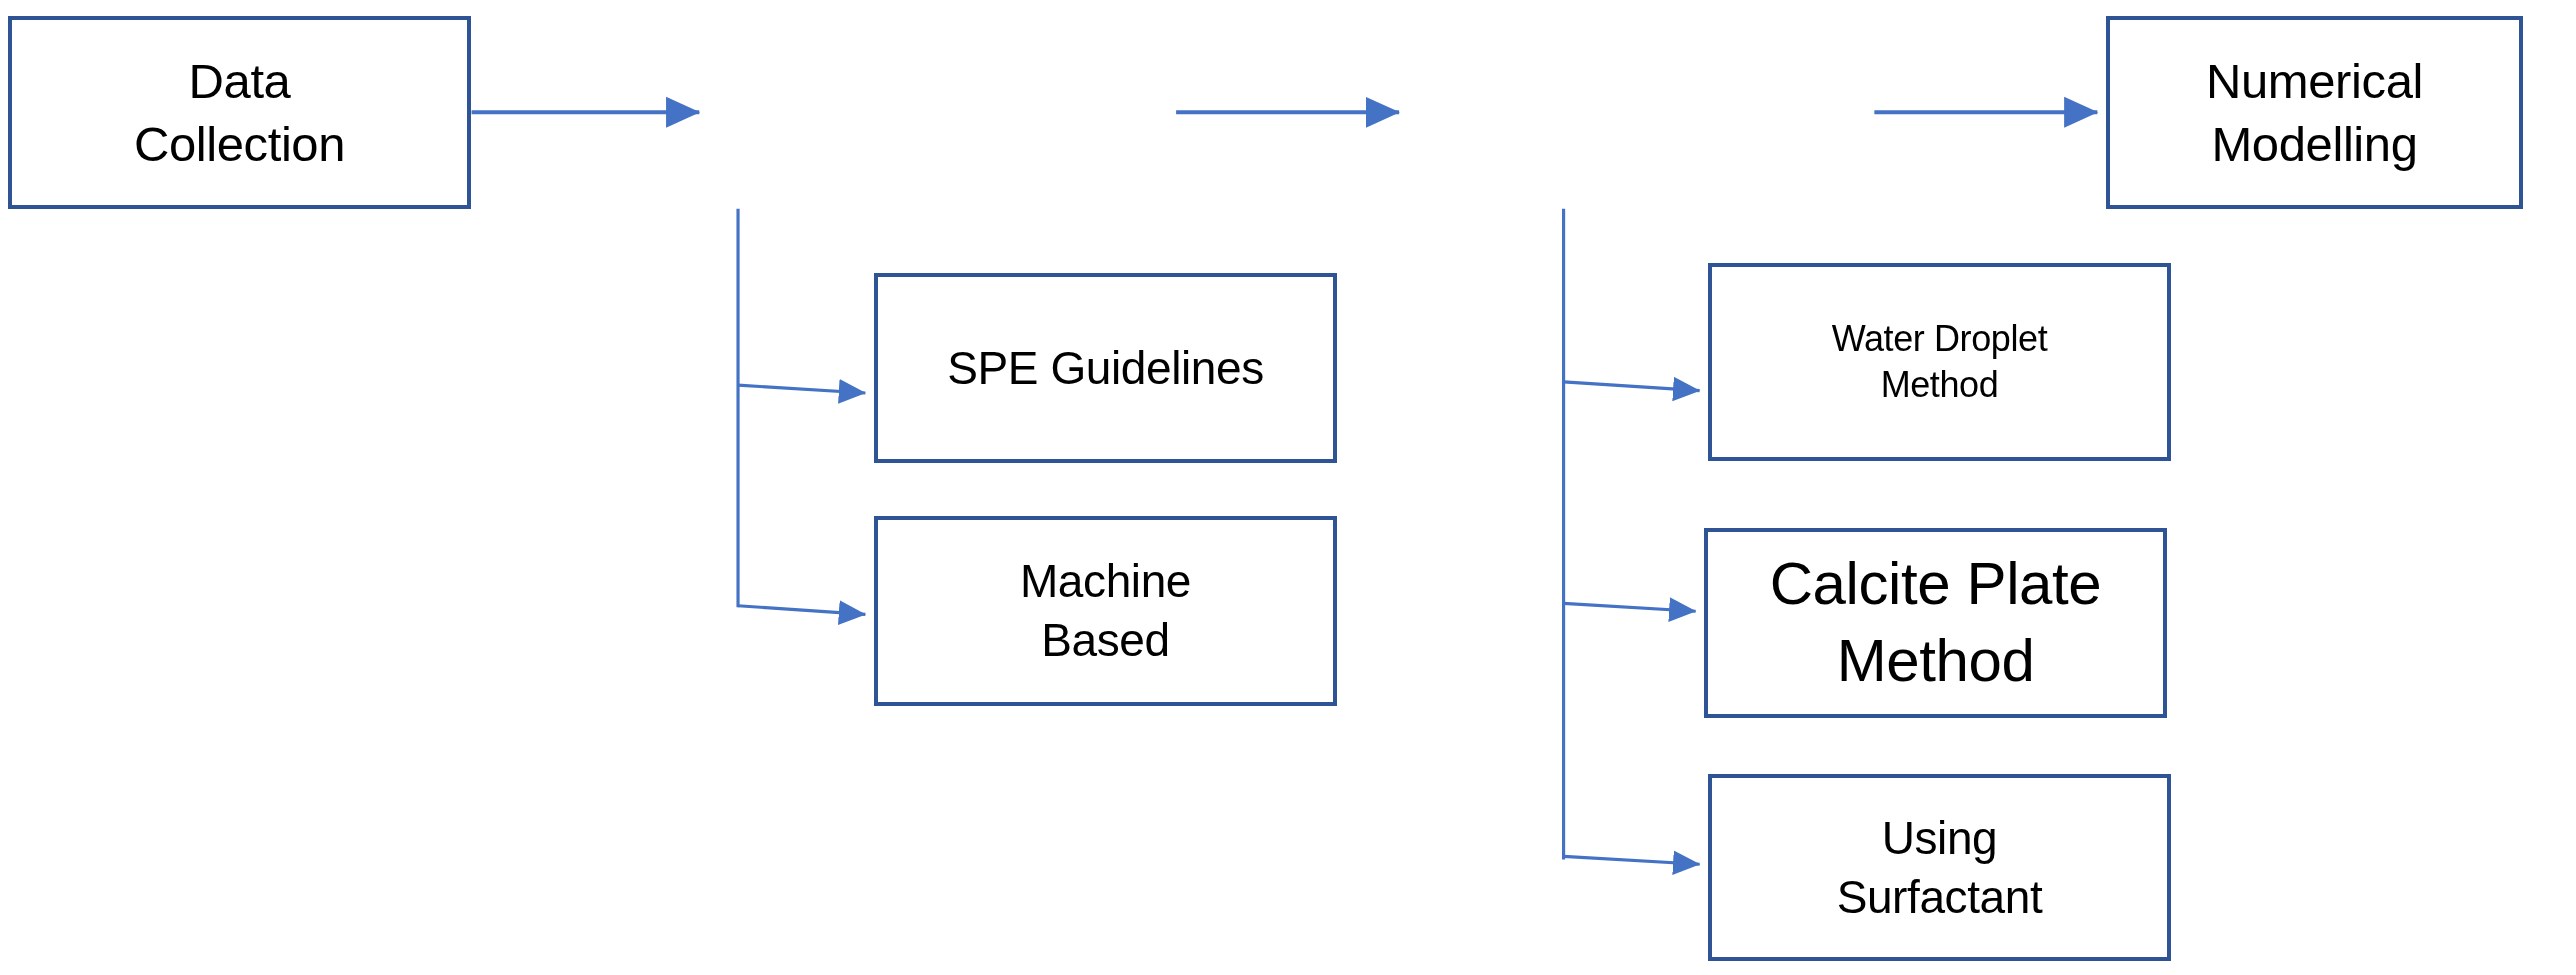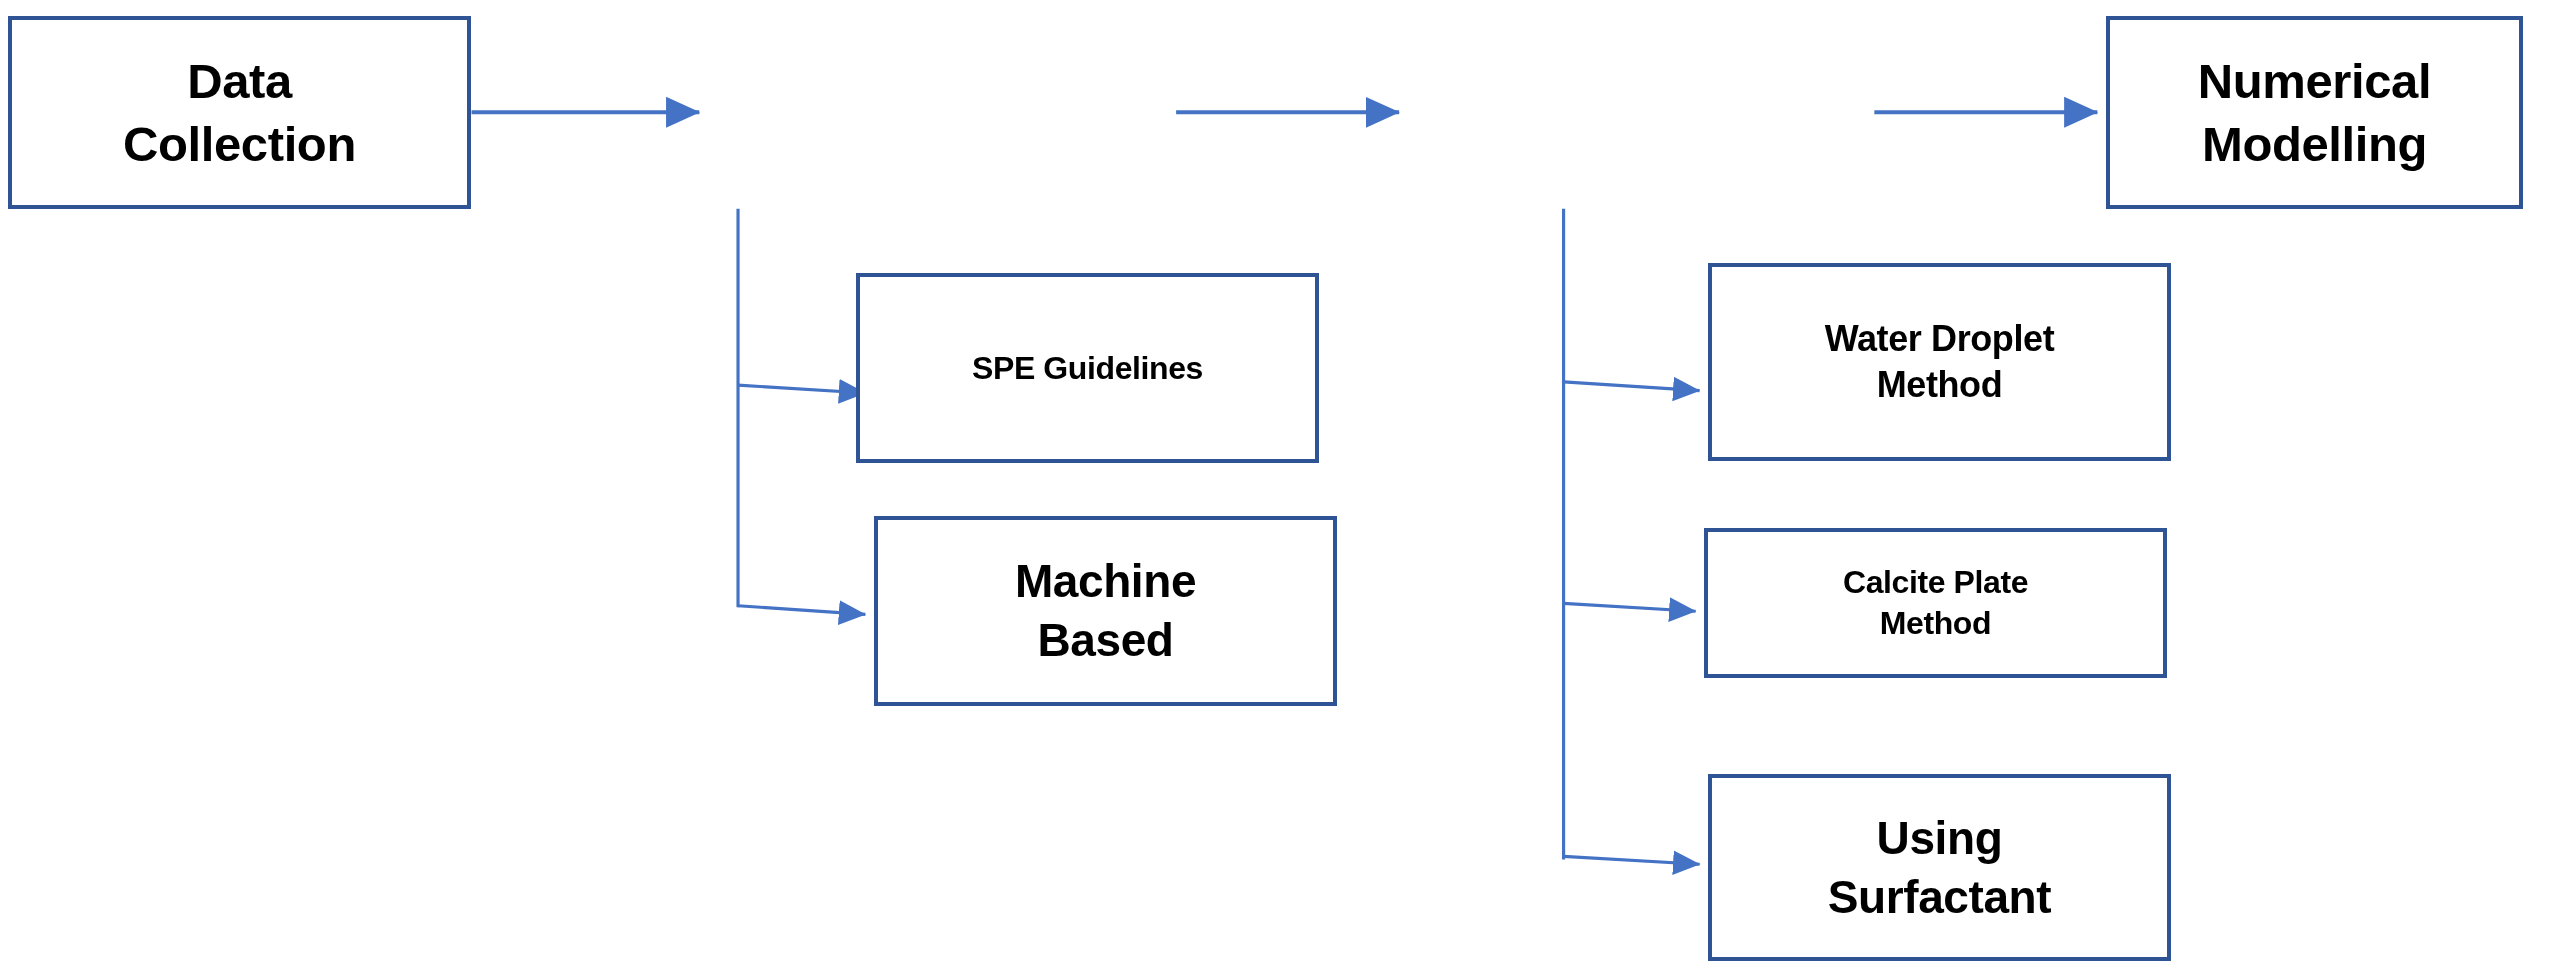--- a/index.html
+++ b/index.html
@@ -29,21 +29,21 @@
     position: absolute;
     box-sizing: border-box;
     background: #ffffff;
     border: 4px solid #2F5496;
     display: flex;
     align-items: center;
     justify-content: center;
     text-align: center;
     color: #000000;
     font-family: "Liberation Sans", sans-serif;
-    font-weight: 700;
+    font-weight: 400;
     line-height: 1.28;
     letter-spacing: -0.4px;
     white-space: pre-line;
     z-index: 2;
   }
   .node-label {
     display: block;
     width: 100%;
     white-space: pre-line;
   }
@@ -106,35 +106,35 @@
 Collection</span>
   </div>
 
 
 
   <div class="node" style="left:2106px; top:16px; width:417px; height:193px; font-size:49px;">
     <span class="node-label">Numerical
 Modelling</span>
   </div>
 
-  <div class="node" style="left:856px; top:273px; width:463px; height:190px; font-size:32px;justify-content:flex-end;">
+  <div class="node" style="left:874px; top:273px; width:463px; height:190px; font-size:46px;justify-content:flex-end;">
     <span class="node-label">SPE Guidelines</span>
   </div>
 
   <div class="node" style="left:874px; top:516px; width:463px; height:190px; font-size:46px;">
     <span class="node-label">Machine
 Based</span>
   </div>
 
   <div class="node" style="left:1708px; top:263px; width:463px; height:198px; font-size:36px;">
     <span class="node-label">Water Droplet
 Method</span>
   </div>
 
-  <div class="node" style="left:1704px; top:528px; width:463px; height:150px; font-size:32px;">
+  <div class="node" style="left:1704px; top:528px; width:463px; height:190px; font-size:60px;">
     <span class="node-label">Calcite Plate
 Method</span>
   </div>
 
   <div class="node" style="left:1708px; top:774px; width:463px; height:187px; font-size:46px;">
     <span class="node-label">Using
 Surfactant</span>
   </div>
 
 </div>

